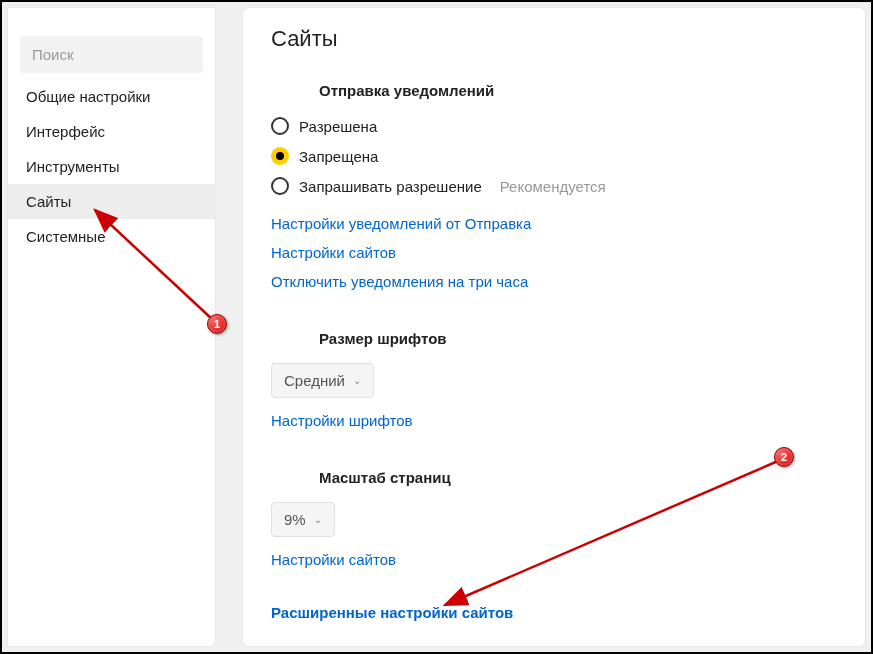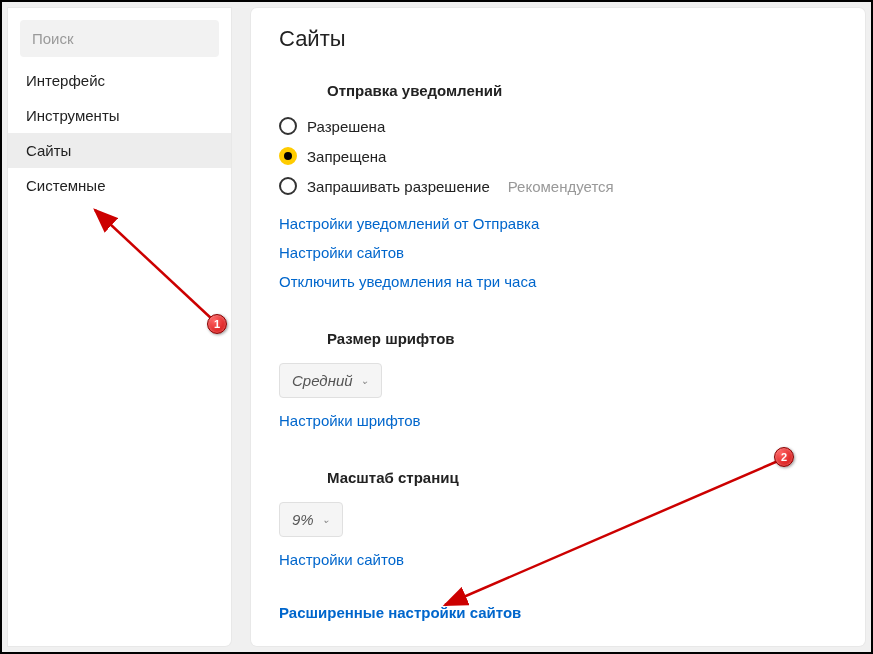--- a/index.html
+++ b/index.html
@@ -18,25 +18,25 @@
     }
     .frame {
       border: 2px solid #000;
       width: 873px;
       height: 654px;
       position: relative;
       display: flex;
       background: #f0f0f0;
     }
     .sidebar {
-      width: 223px;
+      width: 207px;
       background: #ffffff;
       border-radius: 0 0 6px 0;
-      padding-top: 4px;
-      margin: 6px 0 6px 6px;
+      padding-top: 20px;
+      margin: 6px 8px 6px 6px;
       box-shadow: 0 0 0 1px rgba(0,0,0,0.03);
     }
     .search-box {
       margin: 8px 12px 6px 12px;
       background: #f2f2f2;
       border-radius: 4px;
       padding: 10px 12px;
       color: #9a9a9a;
       font-size: 15px;
       cursor: text;
@@ -124,21 +124,20 @@
       display: inline-flex;
       align-items: center;
       background: #f5f5f5;
       border: 1px solid #e0e0e0;
       border-radius: 4px;
       padding: 8px 12px;
       color: #555;
       font-size: 15px;
       cursor: pointer;
       margin: 4px 0 8px 0;
-      font-style: italic;
     }
     .chevron {
       margin-left: 8px;
       font-size: 10px;
       color: #888;
     }
     .spacer {
       height: 24px;
     }
     .spacer-sm {
@@ -168,20 +167,21 @@
       justify-content: center;
       box-shadow: 1px 1px 3px rgba(0,0,0,0.4), inset 0 0 3px rgba(255,255,255,0.5);
     }
   </style>
 </head>
 <body>
 
 <div class="frame">
   <div class="sidebar">
     <div class="search-box">Поиск</div>
+    <div class="nav-item">Общие настройки</div>
     <div class="nav-item">Интерфейс</div>
     <div class="nav-item">Инструменты</div>
     <div class="nav-item active">Сайты</div>
     <div class="nav-item">Системные</div>
   </div>
 
   <div class="main">
     <div class="page-title">Сайты</div>
 
     <div class="section-title">Отправка уведомлений</div>

